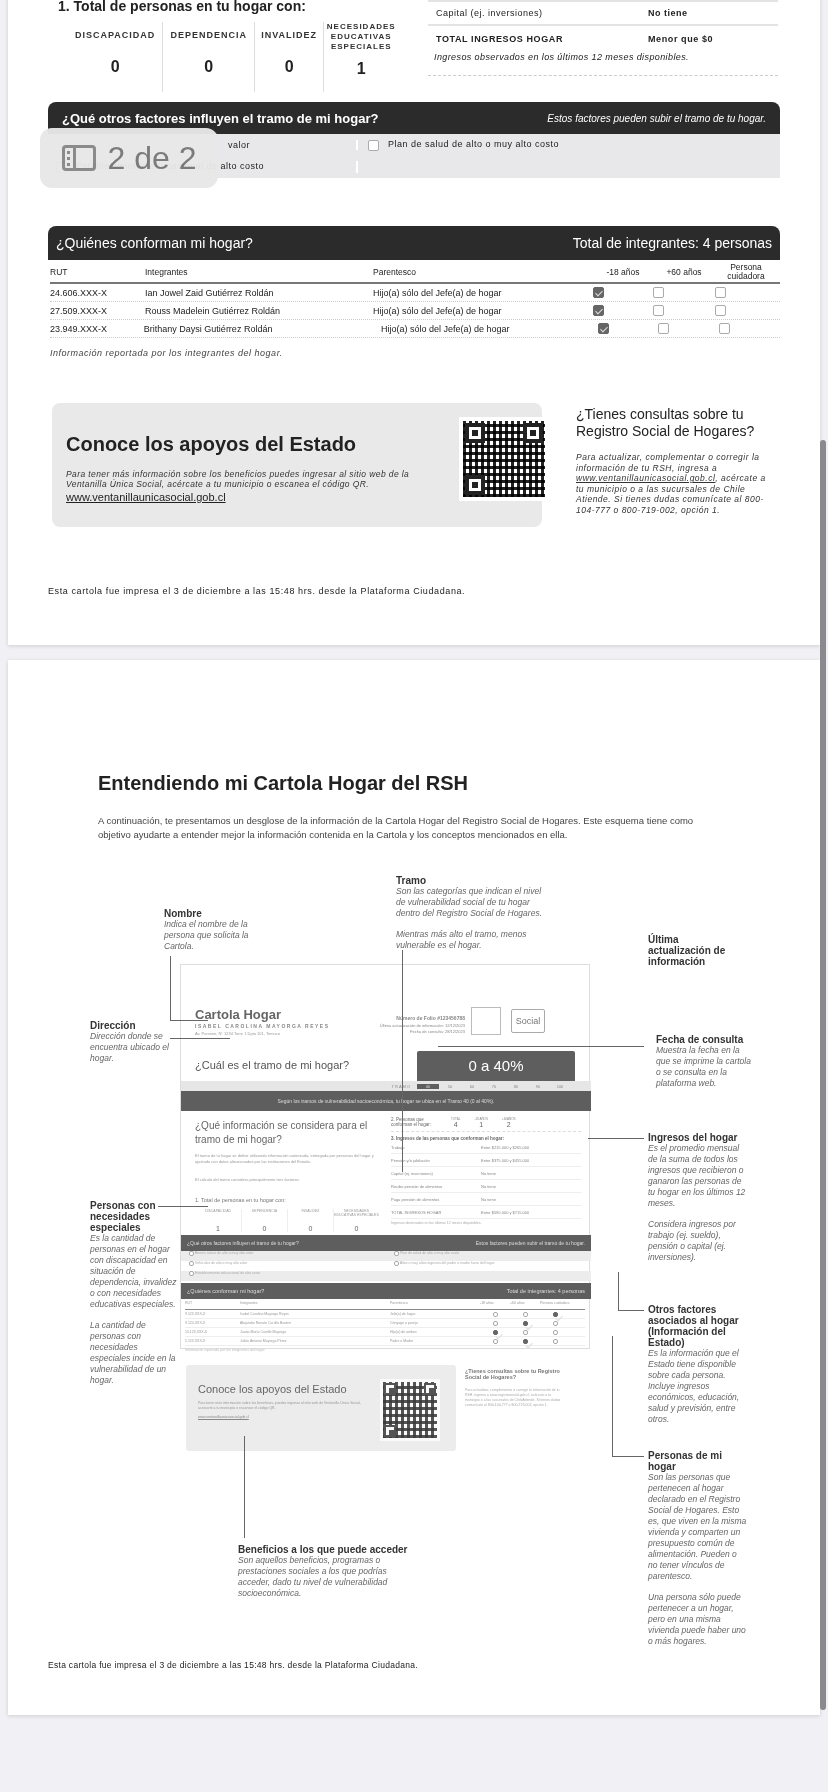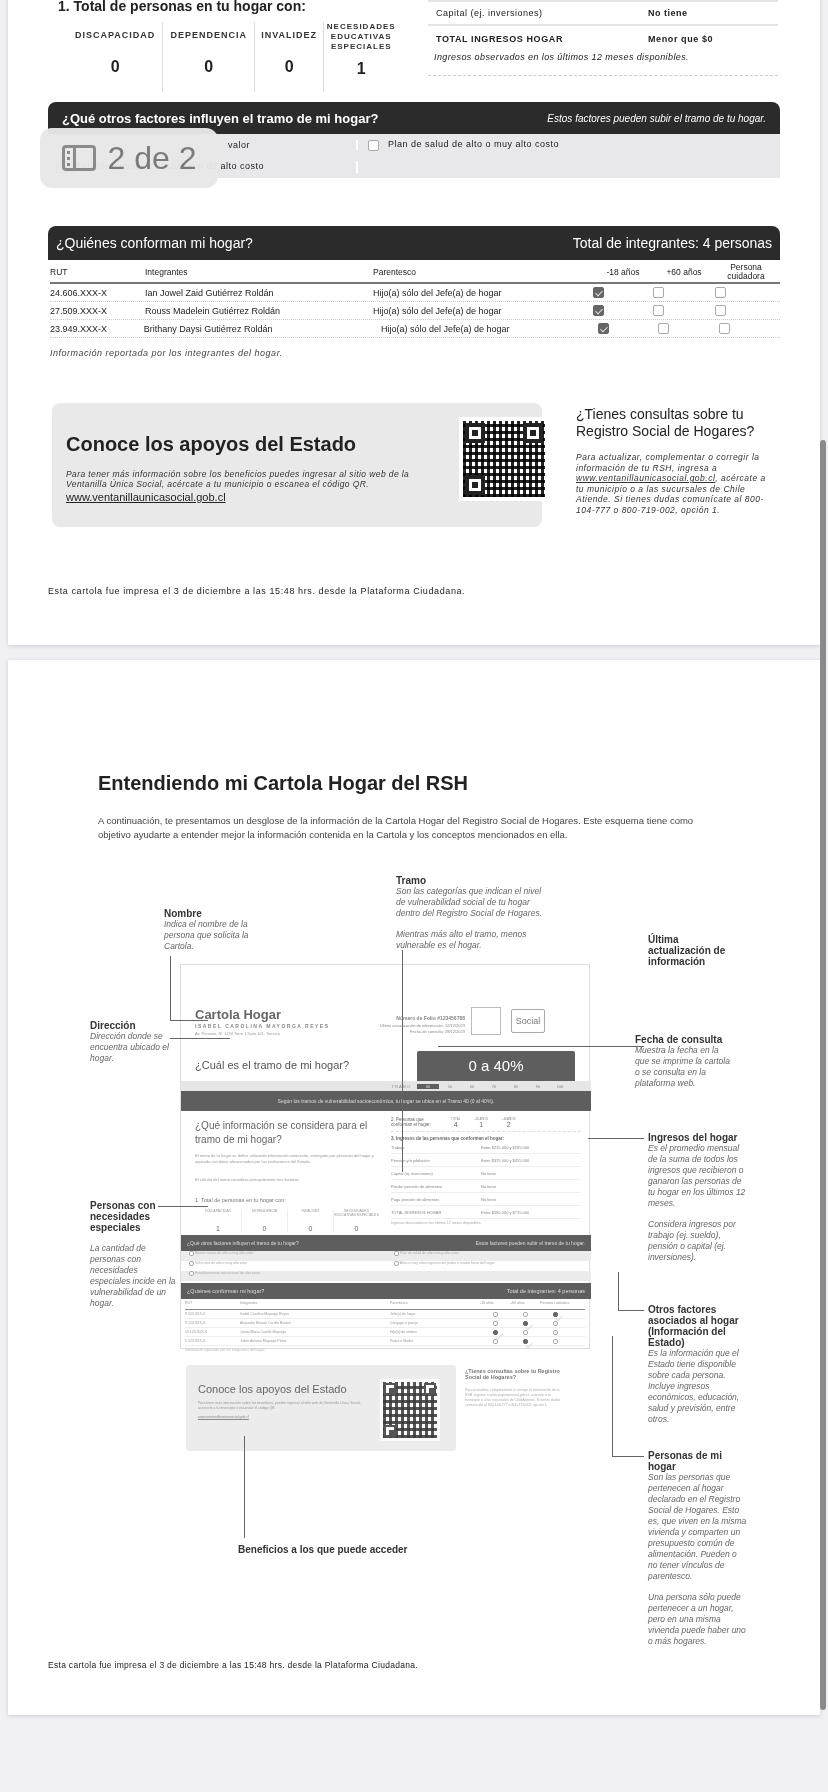--- a/index.html
+++ b/index.html
@@ -344,44 +344,46 @@
     <div class="lbl-desc">Son las categorías que indican el nivel de vulnerabilidad social de tu hogar dentro del Registro Social de Hogares.</div>
     <div class="lbl-desc" style="margin-top:10px">Mientras más alto el tramo, menos vulnerable es el hogar.</div>
   </div>
   <div class="abs" style="left:640px;top:274px;width:95px">
     <div class="lbl-title">Última actualización de información</div>
   </div>
   <div class="abs" style="left:82px;top:360px;width:80px">
     <div class="lbl-title">Dirección</div>
     <div class="lbl-desc">Dirección donde se encuentra ubicado el hogar.</div>
   </div>
-  <div class="abs" style="left:627px;top:374px;width:95px">
+  <div class="abs" style="left:648px;top:374px;width:95px">
     <div class="lbl-title">Fecha de consulta</div>
     <div class="lbl-desc">Muestra la fecha en la que se imprime la cartola o se consulta en la plataforma web.</div>
   </div>
   <div class="abs" style="left:640px;top:472px;width:100px">
     <div class="lbl-title">Ingresos del hogar</div>
     <div class="lbl-desc">Es el promedio mensual de la suma de todos los ingresos que recibieron o ganaron las personas de tu hogar en los últimos 12 meses.</div>
     <div class="lbl-desc" style="margin-top:10px">Considera ingresos por trabajo (ej. sueldo), pensión o capital (ej. inversiones).</div>
   </div>
   <div class="abs" style="left:82px;top:540px;width:88px">
     <div class="lbl-title">Personas con necesidades especiales</div>
+    <div class="lbl-desc">Es la cantidad de personas en el hogar con discapacidad en situación de dependencia, invalidez o con necesidades educativas especiales.</div>
     <div class="lbl-desc" style="margin-top:10px">La cantidad de personas con necesidades especiales incide en la vulnerabilidad de un hogar.</div>
   </div>
   <div class="abs" style="left:640px;top:644px;width:100px">
     <div class="lbl-title">Otros factores asociados al hogar (Información del Estado)</div>
     <div class="lbl-desc">Es la información que el Estado tiene disponible sobre cada persona. Incluye ingresos económicos, educación, salud y previsión, entre otros.</div>
   </div>
   <div class="abs" style="left:640px;top:790px;width:100px">
     <div class="lbl-title">Personas de mi hogar</div>
     <div class="lbl-desc">Son las personas que pertenecen al hogar declarado en el Registro Social de Hogares. Esto es, que viven en la misma vivienda y comparten un presupuesto común de alimentación. Pueden o no tener vínculos de parentesco.</div>
     <div class="lbl-desc" style="margin-top:10px">Una persona sólo puede pertenecer a un hogar, pero en una misma vivienda puede haber uno o más hogares.</div>
   </div>
   <div class="abs" style="left:230px;top:884px;width:180px">
     <div class="lbl-title">Beneficios a los que puede acceder</div>
+    <div class="lbl-desc">Son aquellos beneficios, programas o prestaciones sociales a los que podrías acceder, dado tu nivel de vulnerabilidad socioeconómica.</div>
   </div>
 
   <div class="arrow" style="left:162px;top:296px;width:1px;height:64px"></div>
   <div class="arrow" style="left:162px;top:360px;width:38px;height:1px"></div>
   <div class="arrow" style="left:394px;top:290px;width:1px;height:222px"></div>
   <div class="arrow" style="left:162px;top:378px;width:60px;height:1px"></div>
   <div class="arrow" style="left:430px;top:386px;width:206px;height:1px"></div>
   <div class="arrow" style="left:580px;top:478px;width:56px;height:1px"></div>
   <div class="arrow" style="left:150px;top:546px;width:50px;height:1px"></div>
   <div class="arrow" style="left:610px;top:612px;width:1px;height:38px"></div>

